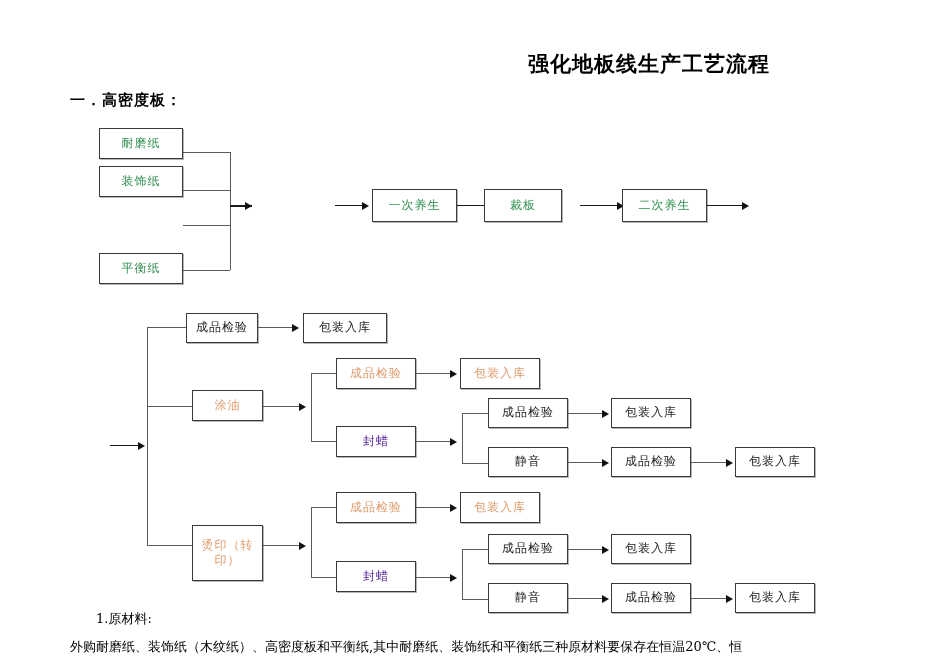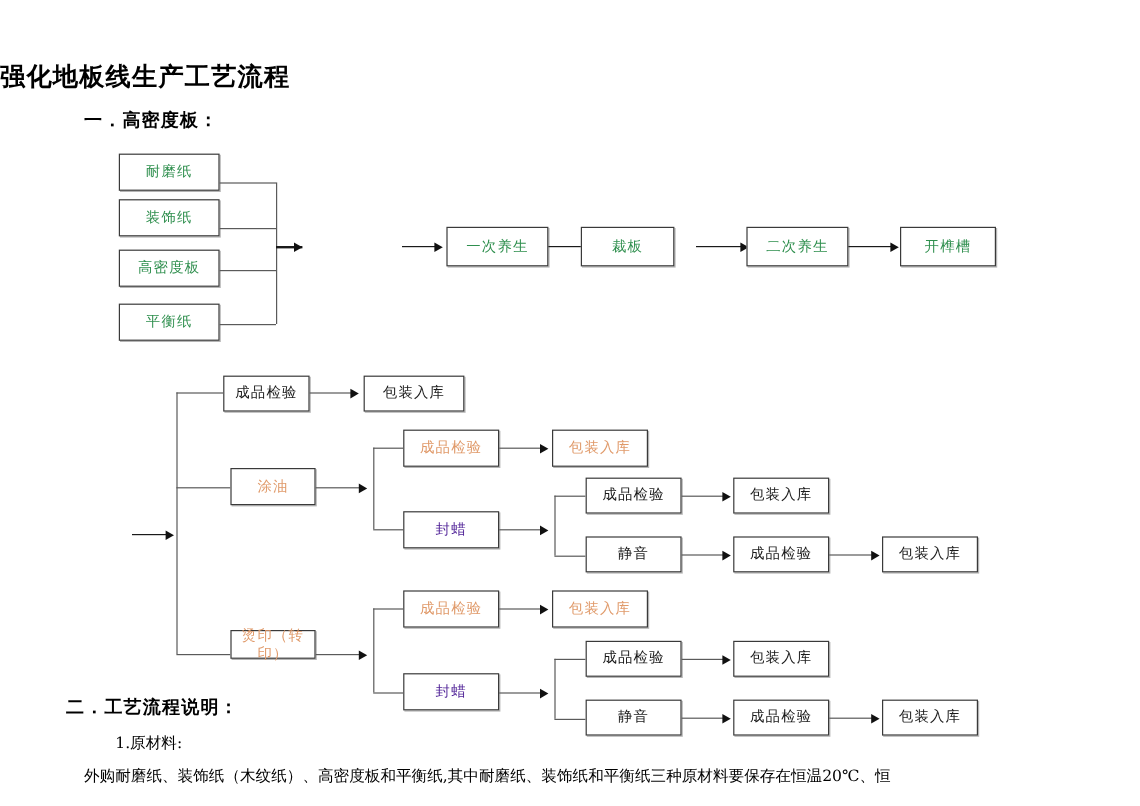--- a/index.html
+++ b/index.html
@@ -6,21 +6,21 @@
   body{
     width:950px;height:672px;background:#ffffff;
     font-family:"DejaVu Sans","Liberation Sans",sans-serif;
     position:relative;overflow:hidden;color:#000;
   }
   #canvas{position:absolute;left:0;top:0;width:950px;height:672px;}
   .abs{position:absolute;}
 
   
   .doc-title{
-    left:0;top:50px;width:770px;text-align:left;
+    left:0;top:50px;width:770px;text-align:right;
     font-size:21px;font-weight:bold;letter-spacing:1px;
     font-family:"DejaVu Serif","Liberation Serif",serif;
   }
   .section-head{
     font-size:15px;font-weight:bold;
     font-family:"DejaVu Serif","Liberation Serif",serif;
     letter-spacing:1px;white-space:nowrap;
   }
   .body-text{
     font-size:13px;white-space:nowrap;
@@ -58,21 +58,20 @@
 <body>
 
 <div id="canvas">
 
   <div class="abs doc-title">强化地板线生产工艺流程</div>
 
   <div class="abs section-head" style="left:70px;top:91px;">一．高密度板：</div>
 
   <div class="node green" style="left:99px;top:128px;width:84px;height:31px;">耐磨纸</div>
   <div class="node green" style="left:99px;top:166px;width:84px;height:31px;">装饰纸</div>
-  <div class="node green" style="left:99px;top:208px;width:84px;height:31px;">高密度板</div>
   <div class="node green" style="left:99px;top:253px;width:84px;height:31px;">平衡纸</div>
 
   <div class="ln h" style="left:183px;top:152px;width:47px;"></div>
   <div class="ln h" style="left:183px;top:190px;width:47px;"></div>
   <div class="ln h" style="left:183px;top:225px;width:47px;"></div>
   <div class="ln h" style="left:183px;top:270px;width:47px;"></div>
   <div class="ln v" style="left:230px;top:152px;height:118px;"></div>
   <div class="ln h dark" style="left:230px;top:205px;width:22px;height:2px;"></div>
   <div class="arrow" style="left:245px;top:202px;"></div>
 
@@ -84,21 +83,20 @@
   <div class="arrow" style="left:492px;top:202px;"></div>
 
   <div class="node green" style="left:484px;top:189px;width:78px;height:33px;">裁板</div>
   <div class="ln h dark" style="left:580px;top:205px;width:42px;height:1px;"></div>
   <div class="arrow" style="left:617px;top:202px;"></div>
 
   <div class="node green" style="left:622px;top:189px;width:85px;height:33px;">二次养生</div>
   <div class="ln h dark" style="left:707px;top:205px;width:40px;height:1px;"></div>
   <div class="arrow" style="left:742px;top:202px;"></div>
 
-  <div class="node green" style="left:750px;top:189px;width:80px;height:33px;">开榫槽</div>
 
   <div class="ln h dark" style="left:110px;top:445px;width:33px;height:1px;"></div>
   <div class="arrow" style="left:138px;top:442px;"></div>
   <div class="ln v" style="left:147px;top:327px;height:218px;"></div>
 
   <div class="ln h" style="left:147px;top:327px;width:39px;"></div>
   <div class="node black" style="left:186px;top:313px;width:72px;height:30px;">成品检验</div>
   <div class="ln h" style="left:258px;top:327px;width:38px;"></div>
   <div class="arrow" style="left:292px;top:324px;"></div>
   <div class="node black" style="left:303px;top:313px;width:84px;height:30px;">包装入库</div>
@@ -130,21 +128,21 @@
 
   <div class="node black" style="left:488px;top:447px;width:80px;height:30px;">静音</div>
   <div class="ln h" style="left:568px;top:462px;width:38px;"></div>
   <div class="arrow" style="left:602px;top:459px;"></div>
   <div class="node black" style="left:611px;top:447px;width:80px;height:30px;">成品检验</div>
   <div class="ln h" style="left:691px;top:462px;width:40px;"></div>
   <div class="arrow" style="left:726px;top:459px;"></div>
   <div class="node black" style="left:735px;top:447px;width:80px;height:30px;">包装入库</div>
 
   <div class="ln h" style="left:147px;top:545px;width:45px;"></div>
-  <div class="node orange two-line" style="left:192px;top:525px;width:71px;height:24px;text-align:center;">
+  <div class="node orange two-line" style="left:192px;top:525px;width:71px;height:56px;text-align:center;">
     <span style="white-space:pre-line;">烫印（转
 印）</span>
   </div>
   <div class="ln h" style="left:263px;top:545px;width:40px;"></div>
   <div class="arrow" style="left:299px;top:542px;"></div>
   <div class="ln v" style="left:311px;top:507px;height:70px;"></div>
   <div class="ln h" style="left:311px;top:507px;width:25px;"></div>
   <div class="ln h" style="left:311px;top:577px;width:25px;"></div>
 
   <div class="node orange" style="left:336px;top:492px;width:80px;height:31px;">成品检验</div>
@@ -165,17 +163,16 @@
   <div class="node black" style="left:611px;top:534px;width:80px;height:30px;">包装入库</div>
 
   <div class="node black" style="left:488px;top:583px;width:80px;height:30px;">静音</div>
   <div class="ln h" style="left:568px;top:598px;width:38px;"></div>
   <div class="arrow" style="left:602px;top:595px;"></div>
   <div class="node black" style="left:611px;top:583px;width:80px;height:30px;">成品检验</div>
   <div class="ln h" style="left:691px;top:598px;width:40px;"></div>
   <div class="arrow" style="left:726px;top:595px;"></div>
   <div class="node black" style="left:735px;top:583px;width:80px;height:30px;">包装入库</div>
 
-  <div class="abs section-head" style="left:55px;top:580px;">二．工艺流程说明：</div>
   <div class="abs body-text" style="left:96px;top:610px;">1.原材料:</div>
   <div class="abs body-text" style="left:70px;top:638px;">外购耐磨纸、装饰纸（木纹纸）、高密度板和平衡纸,其中耐磨纸、装饰纸和平衡纸三种原材料要保存在恒温20℃、恒</div>
 
 </div>
 
 </body></html>

